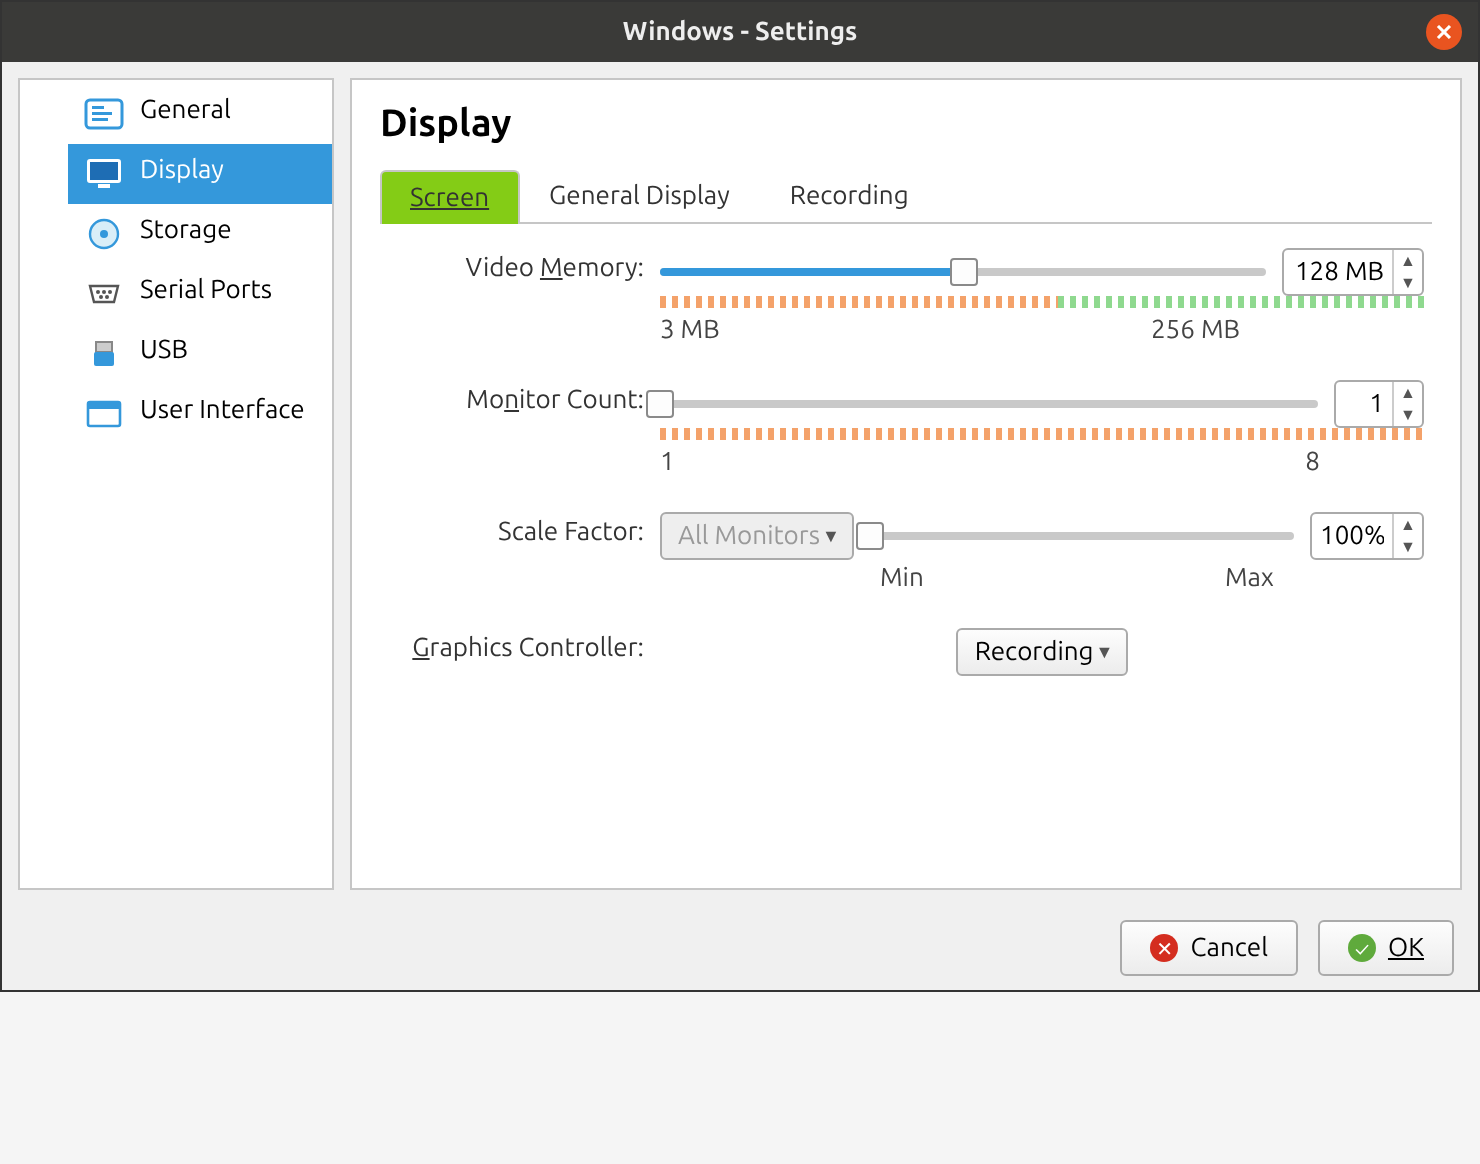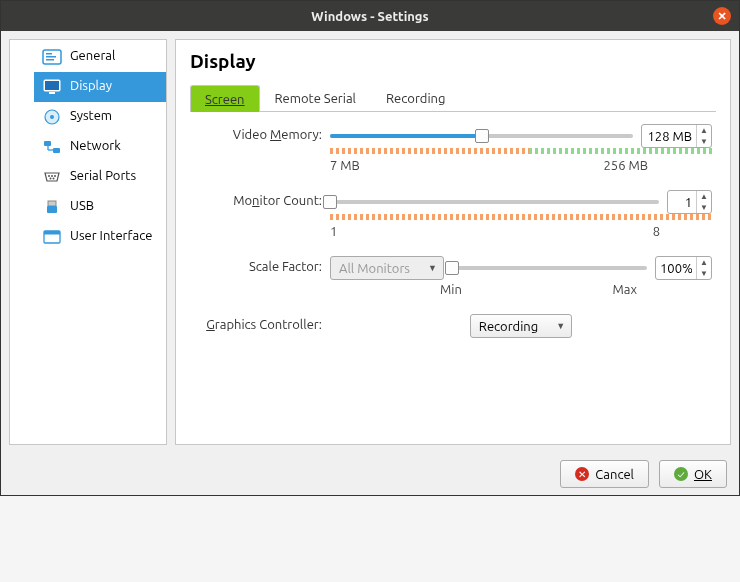--- a/index.html
+++ b/index.html
@@ -30,21 +30,21 @@
 .thumb { position: absolute; width: 14px; height: 14px; background: #fdfdfd; border: 1px solid #8a8a8a; border-radius: 2px; top: 3px; margin-left: -7px; }
 .ticks { height: 8px; position: relative; margin-top: -2px; }
 .ticks .seg { position: absolute; top: 0; height: 6px; }
 .ticks .orange { background: repeating-linear-gradient(90deg,#f4a26a 0 3px, transparent 3px 6px); }
 .ticks .green { background: repeating-linear-gradient(90deg,#8fd98f 0 3px, transparent 3px 6px); }
 .range-labels { display: flex; justify-content: space-between; font-size: 12px; color: #444; }
 .spin { display: flex; align-items: center; border: 1px solid #aaa; border-radius: 3px; background: #fff; height: 24px; }
 .spin input { border: none; width: 50px; text-align: right; padding: 0 4px; font-size: 13px; outline: none; background: transparent; }
 .spin-btns { display: flex; flex-direction: column; border-left: 1px solid #ccc; }
 .spin-btns div { width: 14px; height: 11px; font-size: 8px; display: flex; align-items: center; justify-content: center; color: #555; cursor: pointer; }
-.combo { display: inline-flex; align-items: center; border: 1px solid #aaa; border-radius: 3px; background: linear-gradient(#fdfdfd,#ececec); height: 24px; padding: 0 6px 0 8px; gap: 18px; cursor: pointer; }
+.combo { display: inline-flex; align-items: center; border: 1px solid #aaa; border-radius: 3px; background: linear-gradient(#fdfdfd,#ececec); height: 24px; padding: 0 6px 0 8px; gap: 1px; cursor: pointer; }
 .combo.disabled { color: #999; background: #eee; }
 .combo .arrow { font-size: 9px; color: #555; }
 .chk { display: flex; align-items: center; gap: 6px; }
 .chk input { width: 14px; height: 14px; }
 .footer { height: 42px; display: flex; justify-content: flex-end; align-items: center; gap: 10px; padding: 0 12px; }
 .btn { display: inline-flex; align-items: center; gap: 6px; border: 1px solid #aaa; border-radius: 3px; background: linear-gradient(#fdfdfd,#ececec); height: 28px; padding: 0 14px; cursor: pointer; }
 .btn .ul { text-decoration: underline; }
 .icon-circle-red { width: 14px; height: 14px; border-radius: 50%; background: #d42d1f; color: #fff; font-size: 10px; display: flex; align-items: center; justify-content: center; }
 .icon-circle-green { width: 14px; height: 14px; border-radius: 50%; background: #5faa3c; color: #fff; font-size: 10px; display: flex; align-items: center; justify-content: center; }
 svg { display: block; }
@@ -85,35 +85,24 @@
         <span>Display</span>
       </div>
 
       <div class="sidebar-item">
         <span class="icon">
           <svg width="20" height="16">
               <circle cx="10" cy="8" r="7" fill="#d9eef8" stroke="#3498db" stroke-width="1.2"></circle>
               <circle cx="10" cy="8" r="2" fill="#3498db"></circle>
             </svg>
         </span>
-        <span>System</span>
-      </div>
-
-
-      <div class="sidebar-item">
-        <span class="icon">
-          <svg width="20" height="16">
-              <rect x="2" y="2" width="7" height="5" fill="#3498db" rx="1"></rect>
-              <rect x="11" y="9" width="7" height="5" fill="#3498db" rx="1"></rect>
-              <line x1="6" y1="7" x2="6" y2="11" stroke="#3498db" stroke-width="1.3"></line>
-              <line x1="6" y1="11" x2="14" y2="11" stroke="#3498db" stroke-width="1.3"></line>
-            </svg>
-        </span>
-        <span>Network</span>
-      </div>
+        <span>Storage</span>
+      </div>
+
+
 
       <div class="sidebar-item">
         <span class="icon">
           <svg width="20" height="16">
               <path d="M3 4 L17 4 L15 12 L5 12 Z" fill="none" stroke="#555" stroke-width="1.2"></path>
               <circle cx="7" cy="7" r="1" fill="#555"></circle>
               <circle cx="10" cy="7" r="1" fill="#555"></circle>
               <circle cx="13" cy="7" r="1" fill="#555"></circle>
               <circle cx="8.5" cy="9.5" r="1" fill="#555"></circle>
               <circle cx="11.5" cy="9.5" r="1" fill="#555"></circle>
@@ -143,21 +132,21 @@
         <span>User Interface</span>
       </div>
 
     </div>
 
     <div class="main">
       <div class="page-title">Display</div>
 
       <div class="tabs">
         <div class="tab active"><span class="ul">Screen</span></div>
-        <div class="tab"><span>Remote Serial</span></div>
+        <div class="tab"><span>General Display</span></div>
         <div class="tab"><span>Recording</span></div>
       </div>
 
       <div class="form">
 
         <div class="row">
           <div class="row-label">Video <span class="ul">M</span>emory:</div>
           <div class="row-content">
             <div class="slider-row">
               <div class="slider-wrap">
@@ -171,22 +160,22 @@
                     <div>▲</div>
                     <div>▼</div>
                   </div>
               </div>
             </div>
             <div class="ticks">
               <div class="seg orange" style="left:0;width:52%"></div>
               <div class="seg green" style="left:52%;width:48%"></div>
             </div>
             <div class="range-labels">
-              <span>7 MB</span>
-              <span style="margin-right:64px">256 MB</span>
+              <span>3 MB</span>
+              <span style="margin-right:92px">256 MB</span>
             </div>
           </div>
         </div>
 
         <div class="row">
           <div class="row-label">Mo<span class="ul">n</span>itor Count:</div>
           <div class="row-content">
             <div class="slider-row">
               <div class="slider-wrap">
                 <div class="track"></div>

